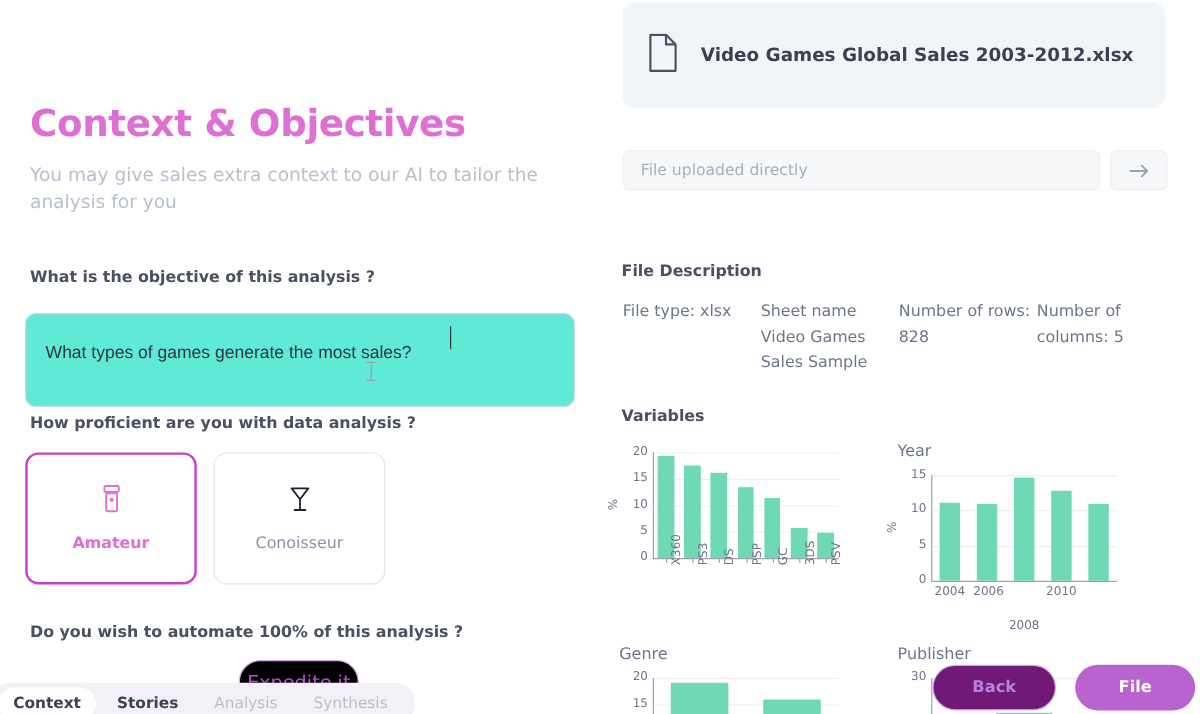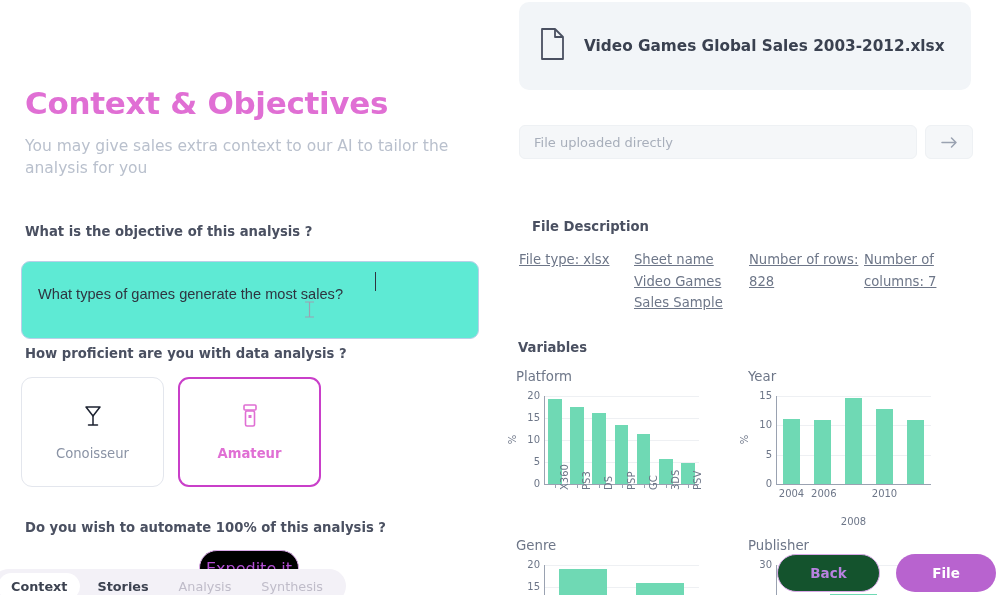--- a/index.html
+++ b/index.html
@@ -125,28 +125,28 @@
   #url-submit {
     width:48px; height:34px;
     background:#f5f7f9; border:1px solid #eef1f4; border-radius:6px;
     display:flex; align-items:center; justify-content:center;
     cursor:pointer;
   }
 
   .section-heading {
     font-size:13.2px; font-weight:bold; color:#4a5061;
   }
-  #file-desc-heading { position:absolute; left:532px; top:219px; }
+  #file-desc-heading { position:absolute; left:518px; top:219px; }
   #variables-heading { position:absolute; left:518px; top:340px; }
 
   #file-desc-grid {
     position:absolute; left:519px; top:249px;
     display:flex; gap:0;
   }
-  .desc-col { width:115px; font-size:13.2px; color:#6d7688; line-height:21.5px;text-decoration:underline; }
+  .desc-col { width:115px; font-size:13.2px; color:#6d7688; line-height:21.5px; }
 
   
   .chart-block { position:absolute; }
   .chart-title { font-size:13.3px; color:#6d7688; margin-bottom:4px; }
   .chart-area { position:relative; }
   .y-axis-label {
     position:absolute; font-size:10px; color:#6d7688;
     transform:rotate(-90deg); transform-origin:center;
   }
   .axis-line { position:absolute; background:#9aa2b1; }
@@ -166,21 +166,21 @@
     white-space:nowrap;
   }
   .tickmark { position:absolute; width:1px; height:3px; background:#9aa2b1; }
 
   #nav-buttons {
     position:absolute; left:777px; top:554px;
     display:flex; gap:16px; z-index:20;
   }
   #back-button {
     width:103px; height:38px; border-radius:19px;
-    background:#14532d; border:1.5px solid #d9a8e8;
+    background:#701a75; border:1.5px solid #d9a8e8;
     display:flex; align-items:center; justify-content:center;
     font-size:13.5px; font-weight:bold; color:#b882e0; cursor:pointer;
   }
   #next-button {
     width:100px; height:38px; border-radius:19px;
     background:#b863cf; border:none;
     display:flex; align-items:center; justify-content:center;
     font-size:13.5px; font-weight:bold; color:#ffffff; cursor:pointer;
   }
 </style>
@@ -196,42 +196,42 @@
 
   <textarea id="objective-input" placeholder="" style="">What types of games generate the most sales?</textarea>
   <div id="text-caret"></div>
   <svg id="mouse-cursor" viewBox="0 0 11 17">
     <path d="M1 1h9M5.5 1v15M1 16h9" stroke="#9aa2b1" stroke-width="1.2" fill="none"></path>
   </svg>
 
   <div id="proficiency-question" class="q-label">How proficient are you with data analysis ?</div>
 
   <div id="proficiency-cards">
-
-    <div class="prof-card">
-      <span class="prof-icon">
-        <svg width="20" height="25" viewBox="0 0 20 25">
-          <path d="M3 3h14L10 12z" stroke="#1c2230" stroke-width="1.5" fill="none" stroke-linejoin="round"></path>
-          <path d="M10 12v9M5.5 21h9" stroke="#1c2230" stroke-width="1.5" fill="none" stroke-linecap="round"></path>
-        </svg>
-      </span>
-      <span class="prof-label">Conoisseur</span>
-    </div>
 
     <div class="prof-card selected">
       <span class="prof-icon">
         <svg width="18" height="25" viewBox="0 0 18 25">
           <rect x="3" y="1" width="12" height="5" rx="1" stroke="#e06fd4" stroke-width="1.6" fill="none"></rect>
           <rect x="4.5" y="7" width="9" height="15" rx="1.5" stroke="#e06fd4" stroke-width="1.6" fill="none"></rect>
           <rect x="7.5" y="11" width="3" height="3" fill="#e06fd4"></rect>
         </svg>
       </span>
       <span class="prof-label">Amateur</span>
     </div>
 
+    <div class="prof-card">
+      <span class="prof-icon">
+        <svg width="20" height="25" viewBox="0 0 20 25">
+          <path d="M3 3h14L10 12z" stroke="#1c2230" stroke-width="1.5" fill="none" stroke-linejoin="round"></path>
+          <path d="M10 12v9M5.5 21h9" stroke="#1c2230" stroke-width="1.5" fill="none" stroke-linecap="round"></path>
+        </svg>
+      </span>
+      <span class="prof-label">Conoisseur</span>
+    </div>
+
   </div>
 
   <div id="automate-question" class="q-label">Do you wish to automate 100% of this analysis ?</div>
 
   <div id="expedite-button">Expedite it</div>
 
   <div id="tab-bar">
     <div class="tab active">Context</div>
     <div class="tab enabled">Stories</div>
     <div class="tab disabled">Analysis</div>
@@ -260,27 +260,26 @@
     </div>
   </div>
 </div>
 
 <div id="file-desc-heading" class="section-heading">File Description</div>
 
 <div id="file-desc-grid">
   <div class="desc-col">File type: xlsx</div>
   <div class="desc-col">Sheet name Video Games Sales Sample</div>
   <div class="desc-col">Number of rows: 828</div>
-  <div class="desc-col">Number of columns: 7</div>
+  <div class="desc-col">Number of columns: 5</div>
 </div>
 
 <div id="variables-heading" class="section-heading">Variables</div>
 
 <div class="chart-block" id="chart-platform" style="left:516px; top:369px;">
-    <div class="chart-title">Platform</div>
     <div class="chart-area" style="width:193px;height:138px;">
       <div class="gridline" style="left:28px;top:96px;width:155px;"></div>
       <div class="ytick" style="left:2px;top:90px;width:22px;">0</div>
       <div class="gridline" style="left:28px;top:74px;width:155px;"></div>
       <div class="ytick" style="left:2px;top:68px;width:22px;">5</div>
       <div class="gridline" style="left:28px;top:52px;width:155px;"></div>
       <div class="ytick" style="left:2px;top:46px;width:22px;">10</div>
       <div class="gridline" style="left:28px;top:30px;width:155px;"></div>
       <div class="ytick" style="left:2px;top:24px;width:22px;">15</div>
       <div class="gridline" style="left:28px;top:8px;width:155px;"></div>

